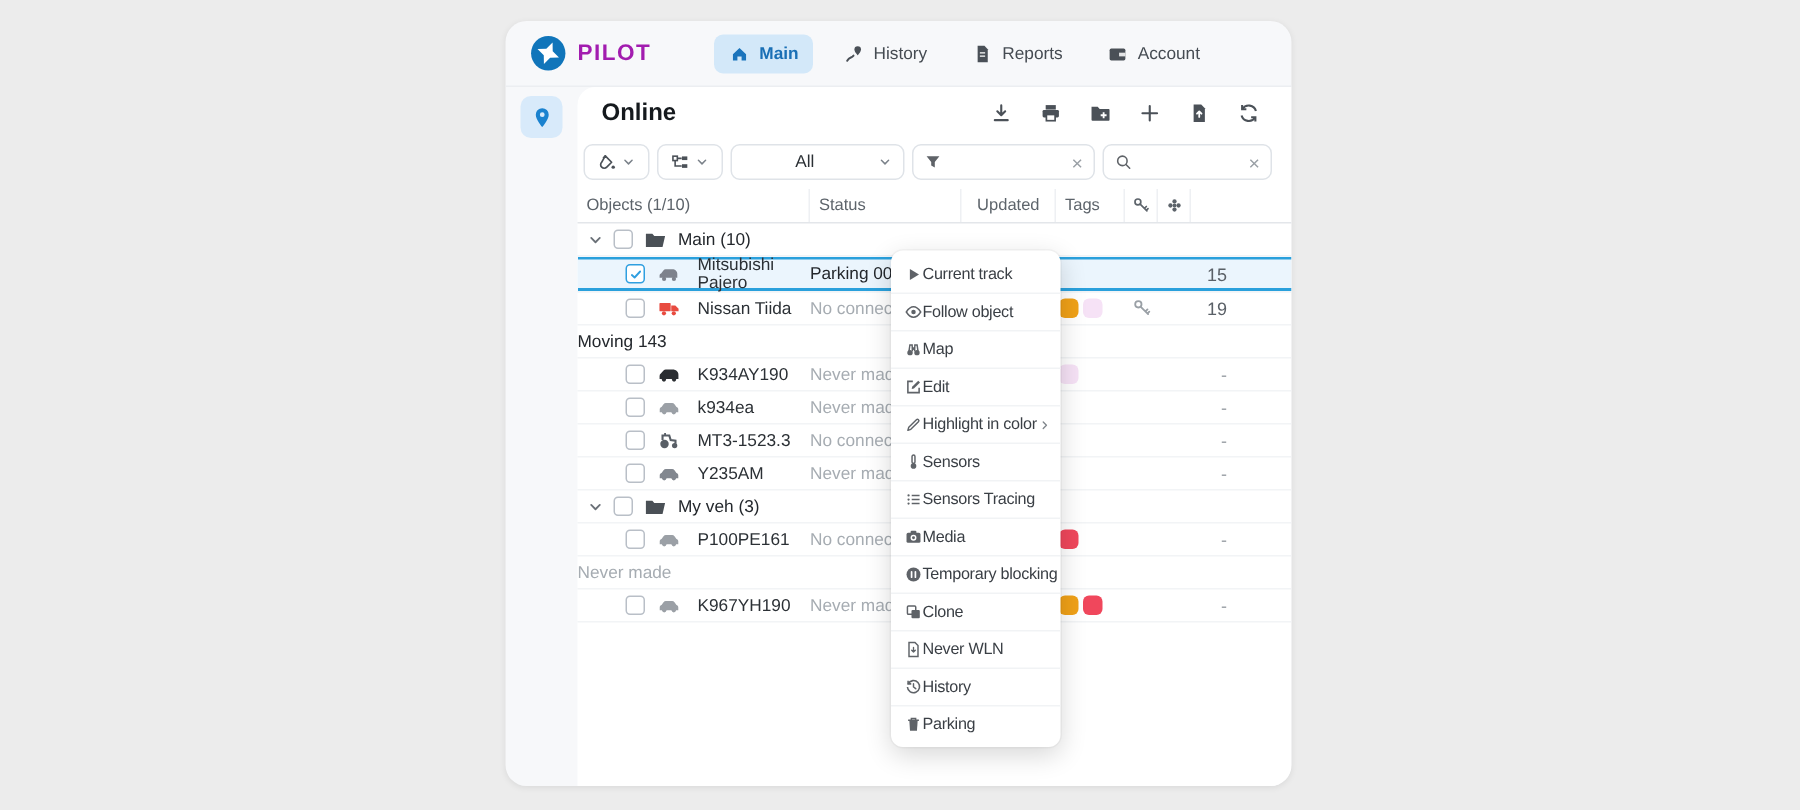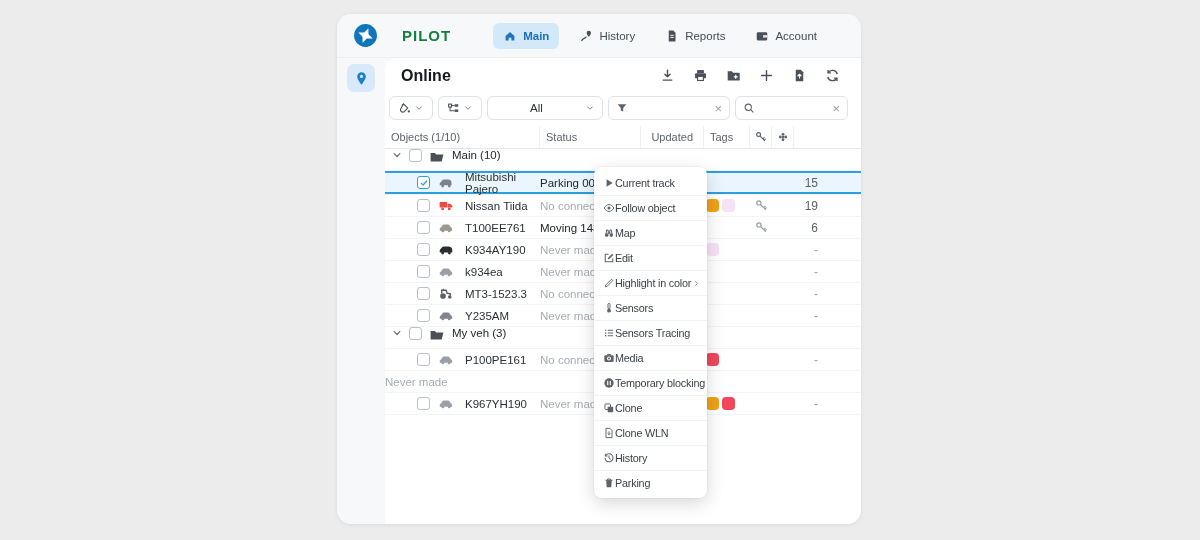--- a/index.html
+++ b/index.html
@@ -8,21 +8,21 @@
   .stage { position:absolute; inset:0; }
 
   
   .card { position:absolute; left:337px; top:14px; width:524px; height:510px;
           background:#f7f8fa; border-radius:14px; box-shadow:0 1px 4px rgba(0,0,0,.07); overflow:hidden; }
 
   
   .hdr { height:44px; display:flex; align-items:center; padding:0 16px; border-bottom:1px solid #eceef1; }
   .logo { display:flex; align-items:center; }
   .logo svg { width:25px; height:25px; }
-  .brand { margin-left:24px; font-size:15px; font-weight:800; letter-spacing:1px; color:#15803d; }
+  .brand { margin-left:7px; font-size:15px; font-weight:800; letter-spacing:1px; color:#a21caf; }
   .nav { display:flex; align-items:center; margin-left:42px; gap:10px; }
   .nav-item { display:flex; align-items:center; gap:6px; padding:6px 10px; border-radius:6px;
               font-size:11.5px; color:#454b52; cursor:pointer; }
   .nav-item svg { width:14px; height:14px; color:#4a5057; }
   .nav-item.active { background:#d3e8f9; color:#1a6fb5; font-weight:600; }
   .nav-item.active svg { color:#1b74bc; }
 
   
   .strip { position:absolute; left:0; top:44px; bottom:0; width:48px; }
   .pin-btn { position:absolute; left:10px; top:6px; width:28px; height:28px; border-radius:7px;
@@ -56,21 +56,21 @@
   .finput .clear { color:#9aa0a6; font-size:13px; line-height:1; cursor:pointer; }
 
   
   .thead { display:flex; height:23px; border-bottom:1px solid #e3e6ea; font-size:11px; color:#5d646b; }
   .th { height:100%; display:flex; align-items:center; border-right:1px solid #eef0f3; padding:0 6px; }
   .c-name{width:155px;} .c-status{width:101px;} .c-upd{width:63px; justify-content:flex-end; padding-right:10px;}
   .c-tags{width:46px;} .c-key{width:22px; justify-content:center; padding:0;} .c-flw{width:22px; justify-content:center; padding:0;}
   .c-cnt{width:34px; border-right:none; justify-content:flex-end; padding-right:10px;}
   .th.c-key svg,.th.c-flw svg{ width:12px; height:12px; color:#5d646b; }
 
-  .row { display:flex; align-items:flex-start; height:22px; border-bottom:1px solid #f2f4f6;
+  .row { display:flex; align-items:center; height:22px; border-bottom:1px solid #f2f4f6;
          font-size:11.5px; color:#2b3035; cursor:pointer; }
   .row .rc { height:100%; display:flex; align-items:center; }
   .row.sel { background:#ebf5fd; height:24px;
              box-shadow: inset 0 2px 0 #2aa0dc, inset 0 -2px 0 #2aa0dc; }
   .caret { width:12px; height:12px; color:#6a7077; margin:0 6px 0 6px; flex:none; }
   .cb { width:13px; height:13px; border:1.5px solid #b9bfc7; border-radius:3px; background:#fff; flex:none;
         display:flex; align-items:center; justify-content:center; }
   .cb.checked { border-color:#2f9fe0; }
   .cb.checked svg { width:10px; height:10px; color:#2f9fe0; }
   .indent { width:32px; flex:none; }
@@ -479,30 +479,20 @@
               <use href="#sy-key"></use>
             </svg>
           </div>
         <div class="rc c-flw"></div>
         <div class="rc c-cnt" style="justify-content:flex-end;padding-right:10px">
             <span class="cnt">19</span>
           </div>
       </div>
 
       <div class="row">
-        <div class="rc c-name">
-            <span class="indent"></span>
-          <span class="cb"></span>
-          <span class="vicon" style="color: rgb(155, 152, 144);">
-              <svg>
-                <use href="#sy-car"></use>
-              </svg>
-            </span>
-          <span>T100EE761</span>
-          </div>
         <div class="rc c-status">
             <span class="statustxt s-dark">Moving 143</span>
           </div>
         <div class="rc c-upd"></div>
           <div class="rc c-tags tagcell"></div>
         <div class="rc c-key" style="justify-content:center">
             <svg class="keyic">
               <use href="#sy-key"></use>
             </svg>
           </div>
@@ -745,21 +735,21 @@
     <div class="mi">
         <svg>
           <use href="#sy-clone"></use>
         </svg>
         <span class="ml">Clone</span>
       </div>
     <div class="mi">
         <svg>
           <use href="#sy-import"></use>
         </svg>
-        <span class="ml">Clone WLN</span>
+        <span class="ml">Never WLN</span>
       </div>
     <div class="mi">
         <svg>
           <use href="#sy-histclock"></use>
         </svg>
         <span class="ml">History</span>
       </div>
     <div class="mi">
         <svg>
           <use href="#sy-trash"></use>

